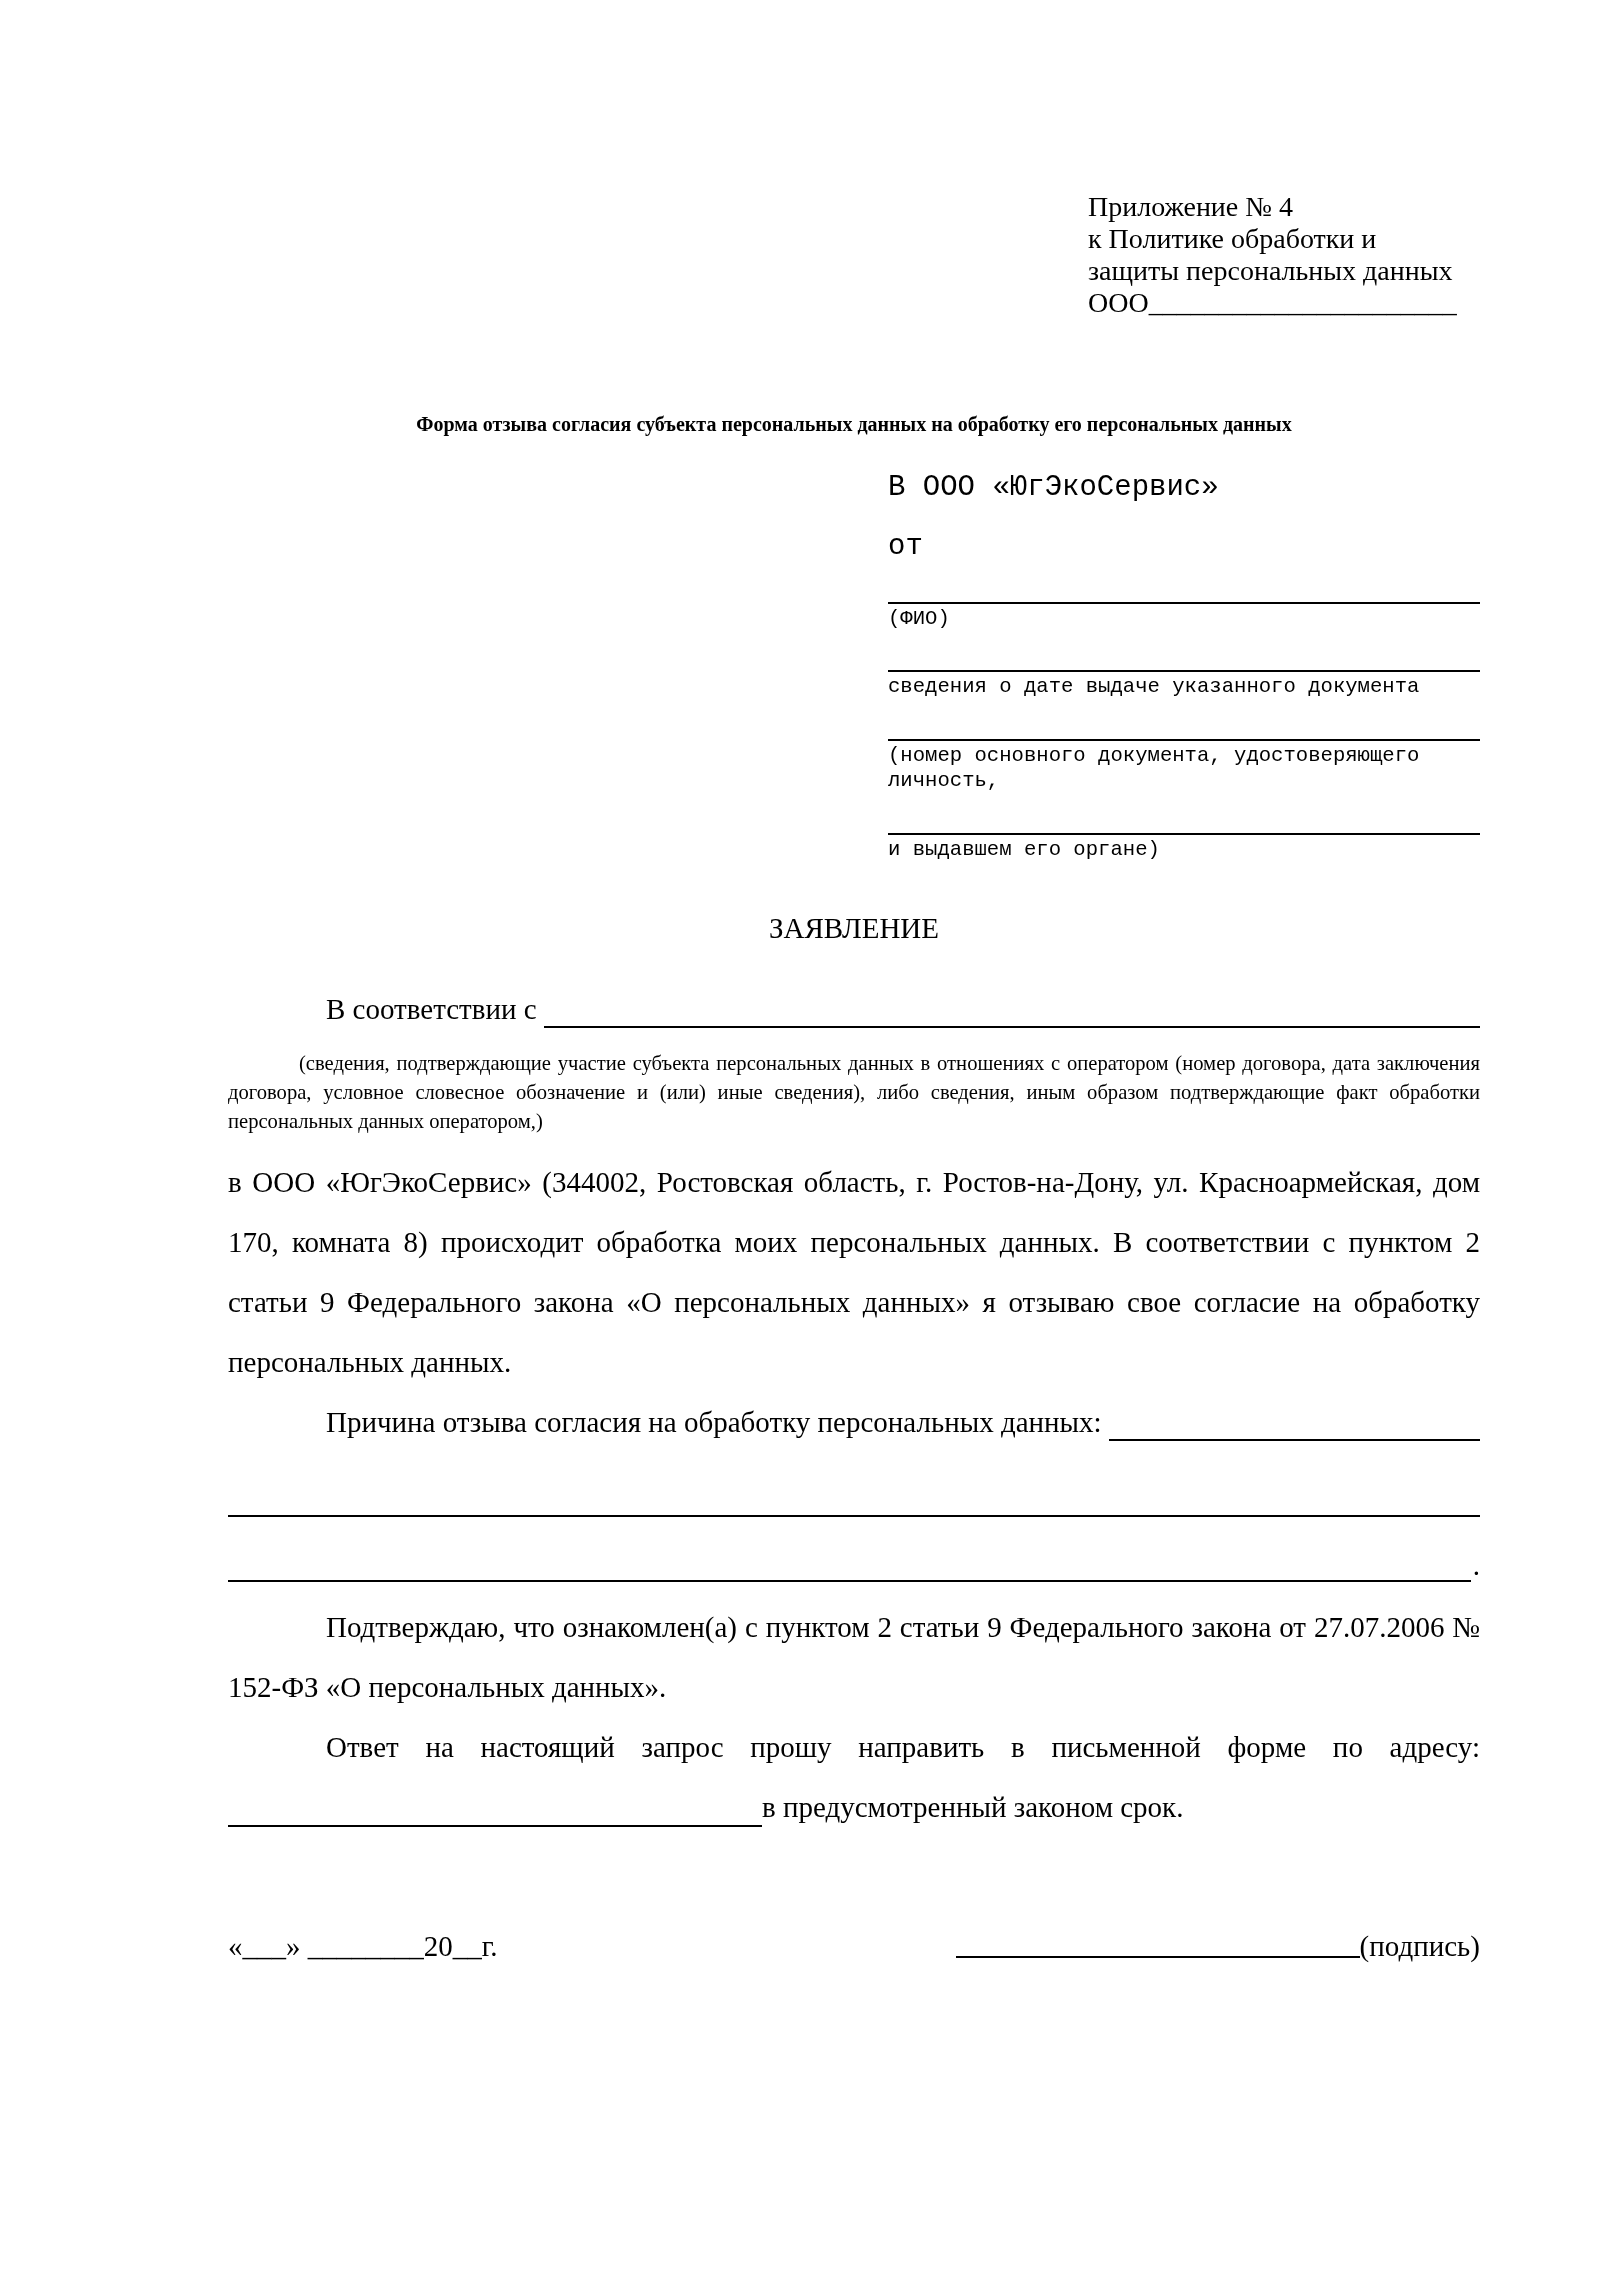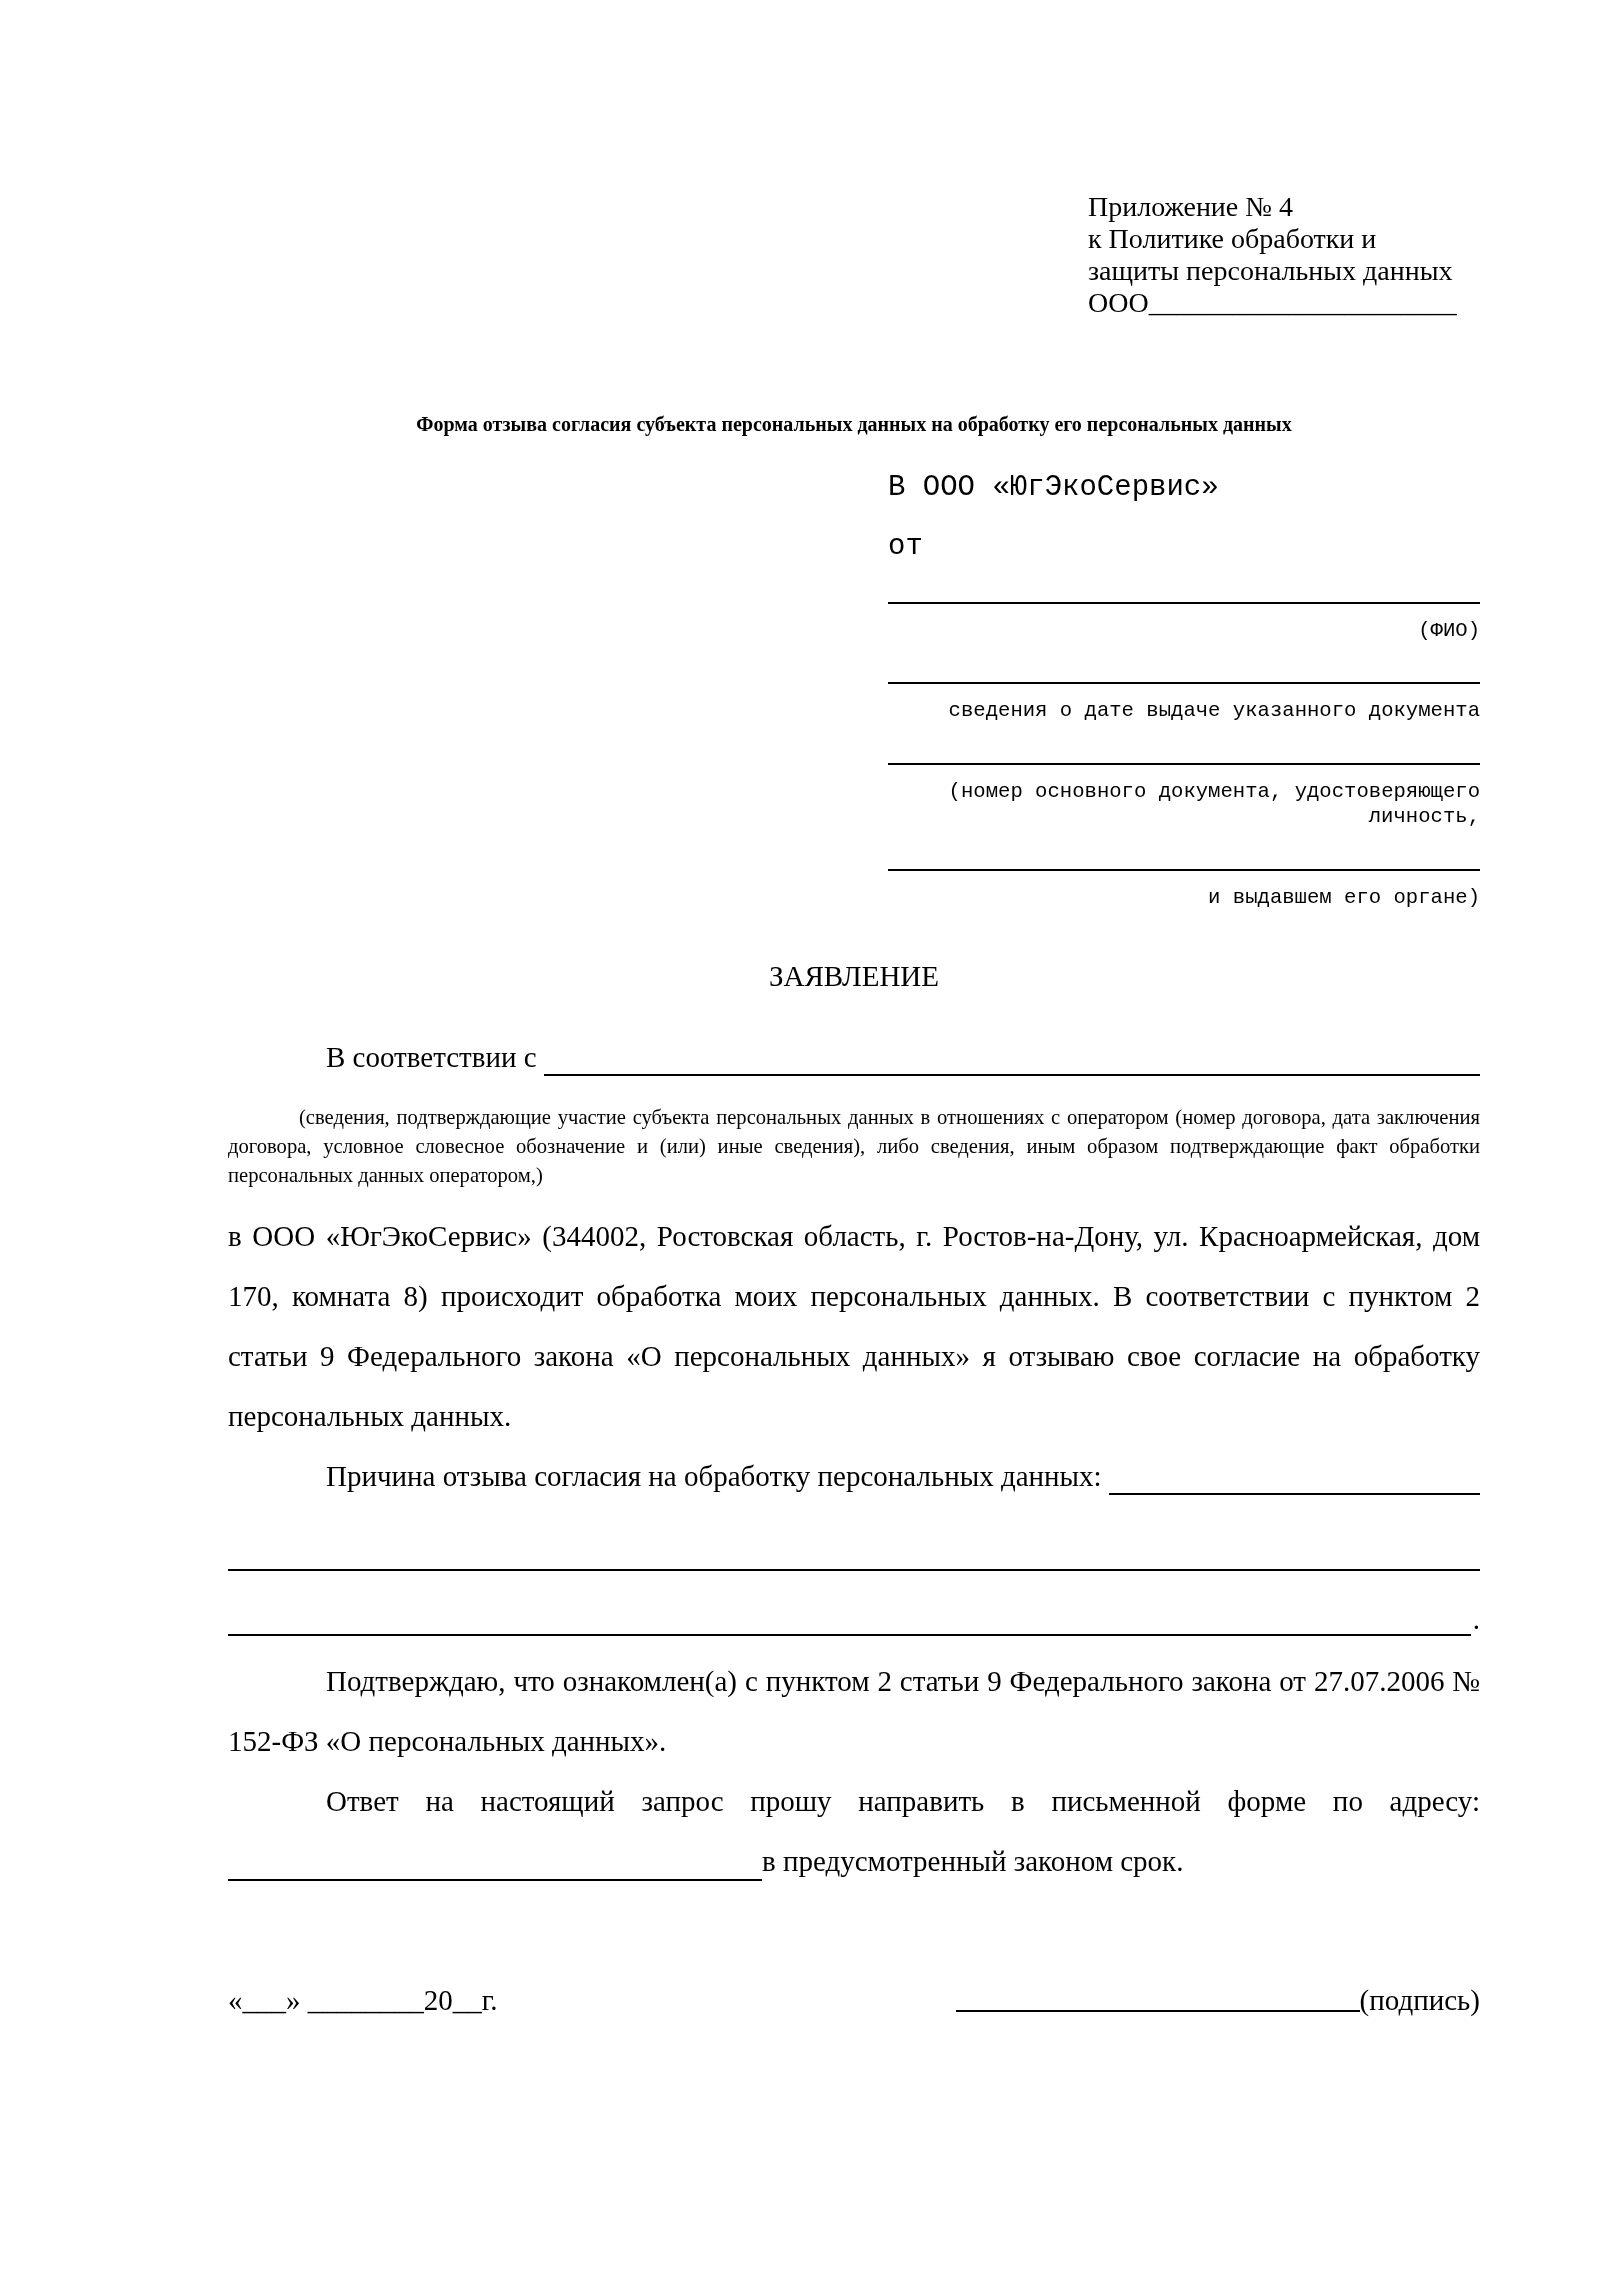--- a/index.html
+++ b/index.html
@@ -36,45 +36,45 @@
     font-family: Liberation Mono, monospace;
   }
   .addr-org { font-size: 29px; line-height: 33px; }
   .addr-from { font-size: 29px; line-height: 33px; margin-top: 25.5px; }
   .sig-field .rule {
     height: 39px;
     border-bottom: 2px solid #000;
   }
   .sig-field:first-of-type .rule { height: 43px; }
   .sig-field .caption {
-    text-align: right;
+    text-align: left;
     font-size: 20.6px;
     line-height: 25.5px;
-    padding-top: 14px;
+    padding-top: 2px;
   }
   .statement-heading {
     margin-top: 49px;
     text-align: center;
     font-size: 29px;
     line-height: 35px;
   }
   .fill-row {
     display: flex;
     align-items: flex-end;
     line-height: 60px;
   }
   .fill-row .fill-line {
     flex: 1;
     border-bottom: 2px solid #000;
     margin-bottom: 10.8px;
     margin-left: 7.8px;
   }
   .accordance-row { margin-top: 33px; padding-left: 98px; }
   .fine-print {
-    margin-top: 16px;
+    margin-top: 10px;
     font-size: 20.6px;
     line-height: 29px;
     text-align: justify;
     text-indent: 71px;
   }
   .main-par {
     margin-top: 15.7px;
     text-align: justify;
     line-height: 60px;
   }

